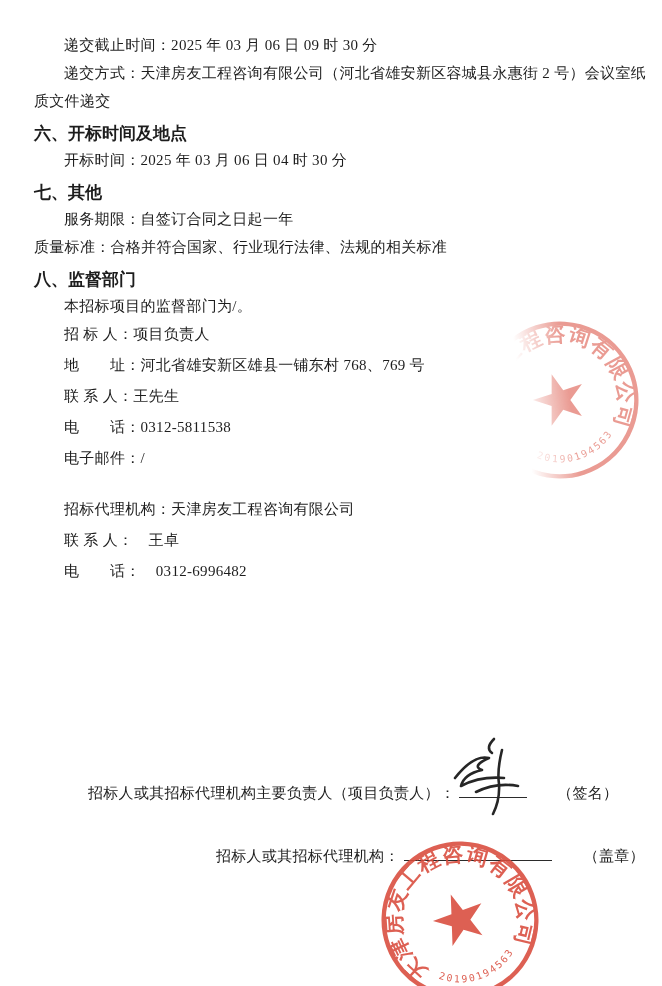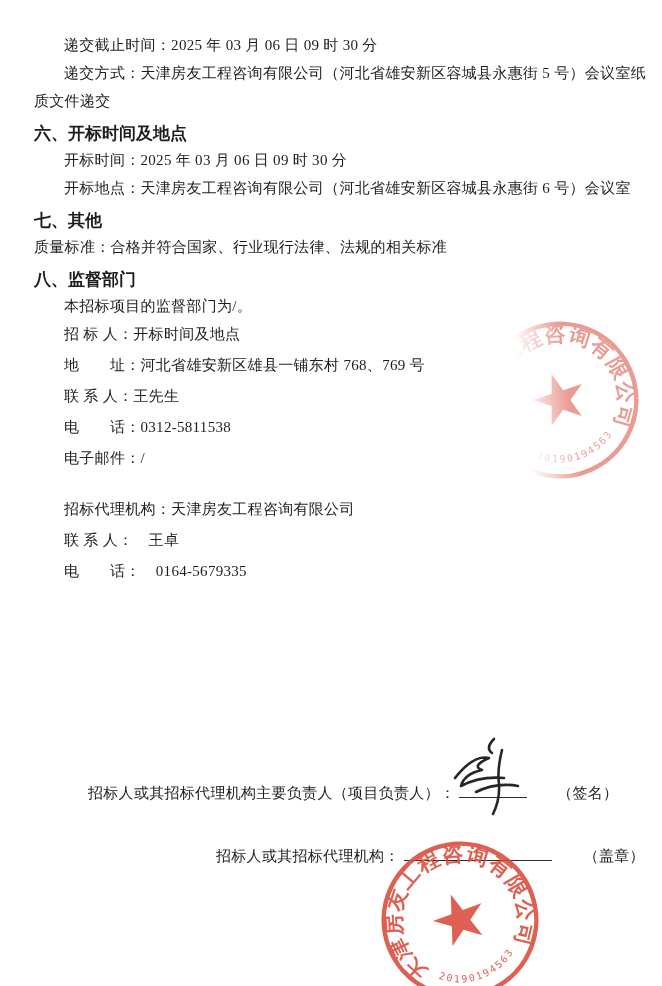--- a/index.html
+++ b/index.html
@@ -40,38 +40,38 @@
     -webkit-mask-image:linear-gradient(100deg,transparent 30%,#000 55%);
             mask-image:linear-gradient(100deg,transparent 30%,#000 55%);
   }
   .seal-bottom{left:378px;top:838px;opacity:0.88;transform:rotate(-20deg);}
 </style>
 </head>
 <body>
 
 <div class="doc">
   <p class="p indent">递交截止时间：2025 年 03 月 06 日 09 时 30 分</p>
-  <p class="p indent">递交方式：天津房友工程咨询有限公司（河北省雄安新区容城县永惠街 5 号）会议室纸</p>
+  <p class="p indent">递交方式：天津房友工程咨询有限公司（河北省雄安新区容城县永惠街 2 号）会议室纸</p>
   <p class="p">质文件递交</p>
   <p class="h">六、开标时间及地点</p>
-  <p class="p indent">开标时间：2025 年 03 月 06 日 09 时 30 分</p>
-  <p class="p indent">开标地点：天津房友工程咨询有限公司（河北省雄安新区容城县永惠街 6 号）会议室</p>
+  <p class="p indent">开标时间：2025 年 03 月 06 日 04 时 30 分</p>
   <p class="h">七、其他</p>
+  <p class="p indent">服务期限：自签订合同之日起一年</p>
   <p class="p">质量标准：合格并符合国家、行业现行法律、法规的相关标准</p>
   <p class="h">八、监督部门</p>
   <p class="p indent">本招标项目的监督部门为/。</p>
-  <p class="p indent c">招 标 人：开标时间及地点</p>
+  <p class="p indent c">招 标 人：项目负责人</p>
   <p class="p indent c">地　　址：河北省雄安新区雄县一铺东村 768、769 号</p>
   <p class="p indent c">联 系 人：王先生</p>
   <p class="p indent c">电　　话：0312-5811538</p>
   <p class="p indent c">电子邮件：/</p>
   <div class="gap-sm"></div>
   <p class="p indent c">招标代理机构：天津房友工程咨询有限公司</p>
   <p class="p indent c">联 系 人：　王卓</p>
-  <p class="p indent c">电　　话：　0164-5679335</p>
+  <p class="p indent c">电　　话：　0312-6996482</p>
 </div>
 
 <div class="sig-row sig-row-a">
   <span>招标人或其招标代理机构主要负责人（项目负责人）：</span><span class="blank-line blank-a"></span><span>（签名）</span>
 </div>
 
 <div class="sig-row sig-row-b">
   <span>招标人或其招标代理机构：</span><span class="blank-line blank-b"></span><span>（盖章）</span>
 </div>
 

